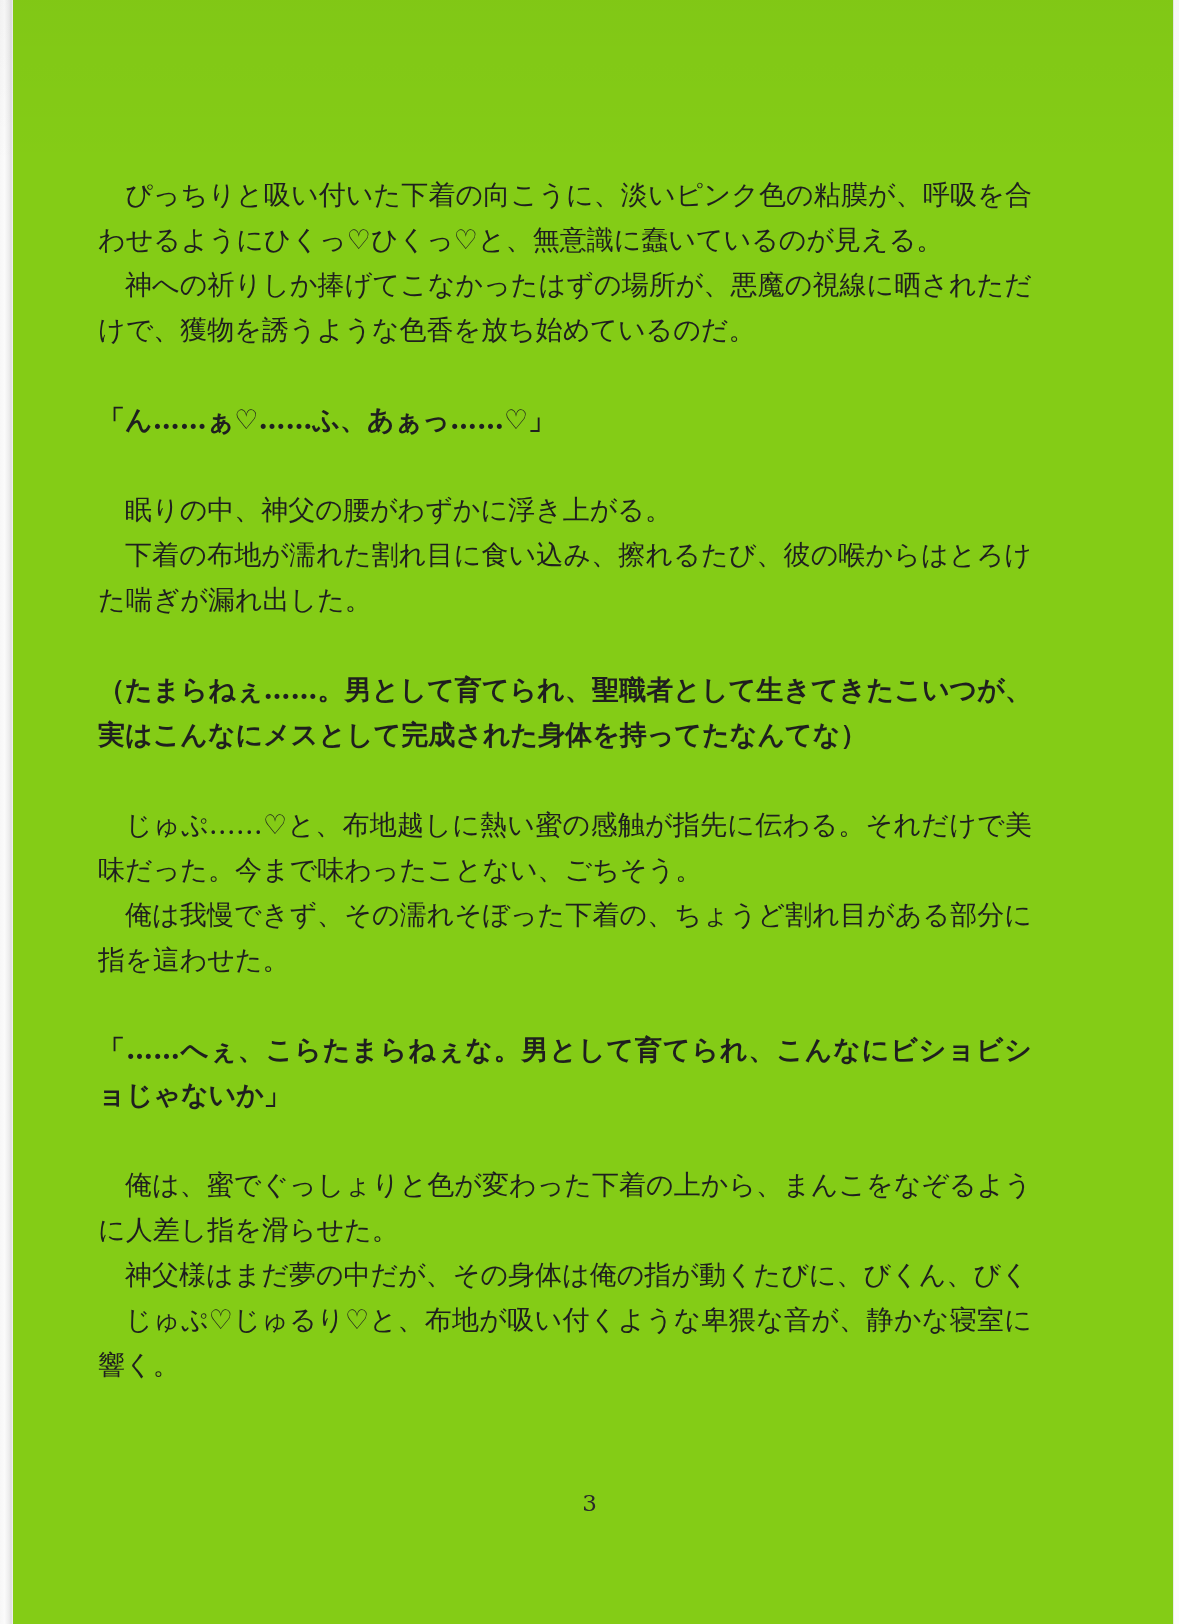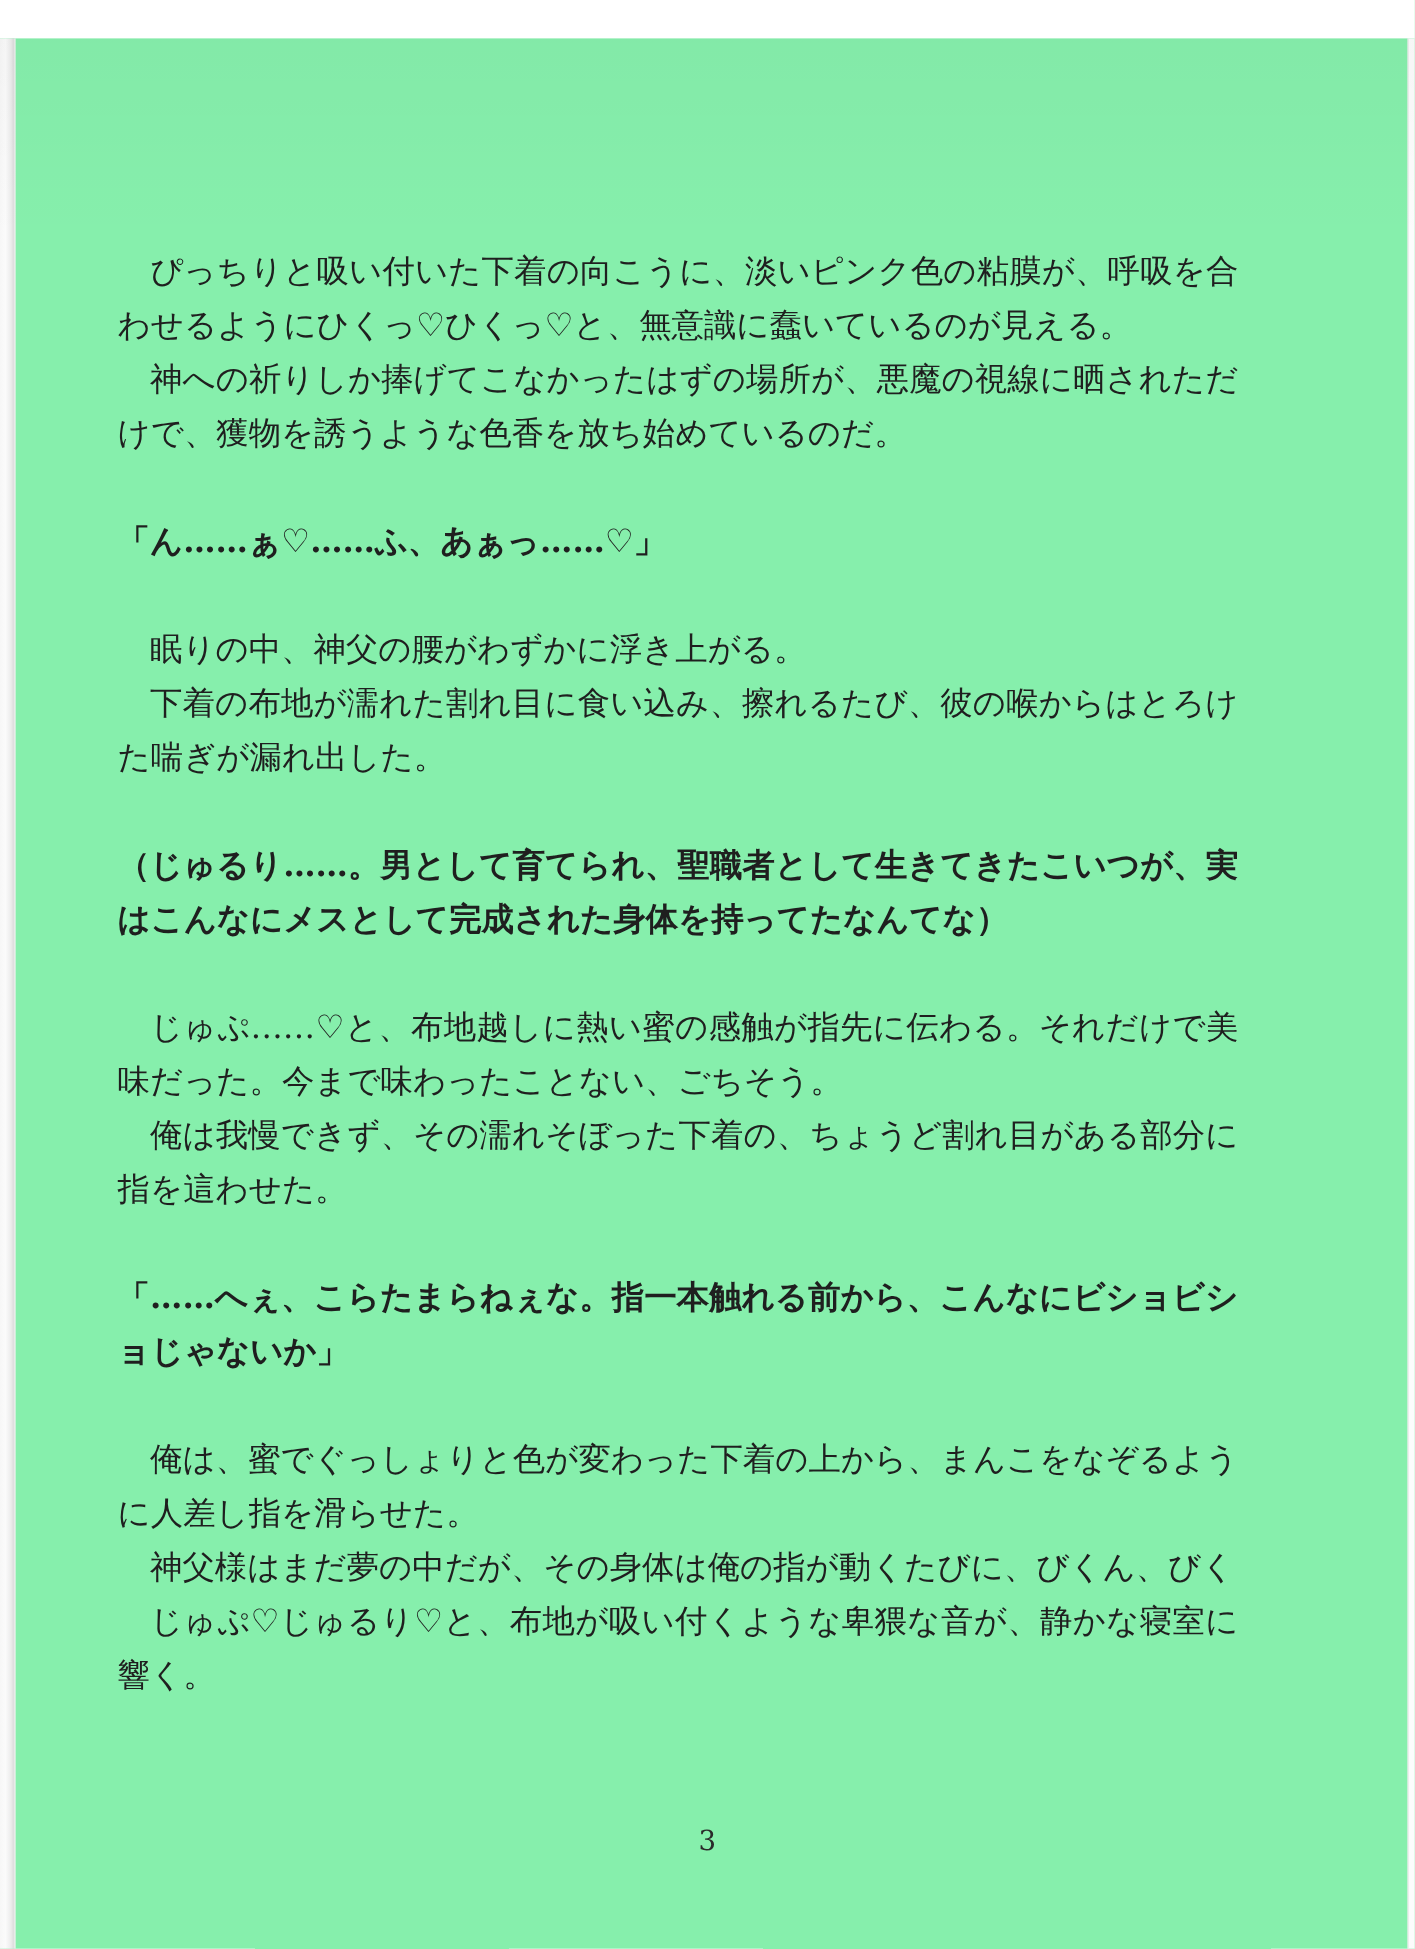--- a/index.html
+++ b/index.html
@@ -10,22 +10,21 @@
     width: 1179px;
     height: 1624px;
     background: #ffffff;
     position: relative;
     overflow: hidden;
     font-family: "DejaVu Serif", "Liberation Serif", serif;
   }
   .page {
     position: absolute;
     inset: 0;
-    background: #86efac;
-    margin-top: 32px;
+    background: #84cc16;
   }
   
   .left-edge {
     position: absolute;
     left: 0; top: 0;
     width: 13px; height: 100%;
     background: linear-gradient(to right,
       #f7f7f7 0%, #fbfbfb 35%, #ececec 70%, #dedede 86%, #f4f4f4 100%);
   }
   
@@ -91,26 +90,26 @@
 
   <div class="content">
     <p class="indent">ぴっちりと吸い付いた下着の向こうに、淡いピンク色の粘膜が、呼吸を合わせるようにひくっ♡ひくっ♡と、無意識に蠢いているのが見える。</p>
     <p class="indent">神への祈りしか捧げてこなかったはずの場所が、悪魔の視線に晒されただけで、獲物を誘うような色香を放ち始めているのだ。</p>
     <div class="gap"></div>
     <p class="flush">「ん……ぁ♡……ふ、あぁっ……♡」</p>
     <div class="gap"></div>
     <p class="indent">眠りの中、神父の腰がわずかに浮き上がる。</p>
     <p class="indent">下着の布地が濡れた割れ目に食い込み、擦れるたび、彼の喉からはとろけた喘ぎが漏れ出した。</p>
     <div class="gap"></div>
-    <p class="flush">（じゅるり……。男として育てられ、聖職者として生きてきたこいつが、実はこんなにメスとして完成された身体を持ってたなんてな）</p>
+    <p class="flush">（たまらねぇ……。男として育てられ、聖職者として生きてきたこいつが、実はこんなにメスとして完成された身体を持ってたなんてな）</p>
     <div class="gap"></div>
     <p class="indent">じゅぷ……♡と、布地越しに熱い蜜の感触が指先に伝わる。それだけで美味だった。今まで味わったことない、ごちそう。</p>
     <p class="indent">俺は我慢できず、その濡れそぼった下着の、ちょうど割れ目がある部分に指を這わせた。</p>
     <div class="gap"></div>
-    <p class="flush">「……へぇ、こらたまらねぇな。指一本触れる前から、こんなにビショビショじゃないか」</p>
+    <p class="flush">「……へぇ、こらたまらねぇな。男として育てられ、こんなにビショビショじゃないか」</p>
     <div class="gap"></div>
     <p class="indent">俺は、蜜でぐっしょりと色が変わった下着の上から、まんこをなぞるように人差し指を滑らせた。</p>
     <p class="indent">神父様はまだ夢の中だが、その身体は俺の指が動くたびに、びくん、びく</p>
     <p class="indent">じゅぷ♡じゅるり♡と、布地が吸い付くような卑猥な音が、静かな寝室に響く。</p>
   </div>
 
   <div class="page-number">3</div>
 
 </div>
 

